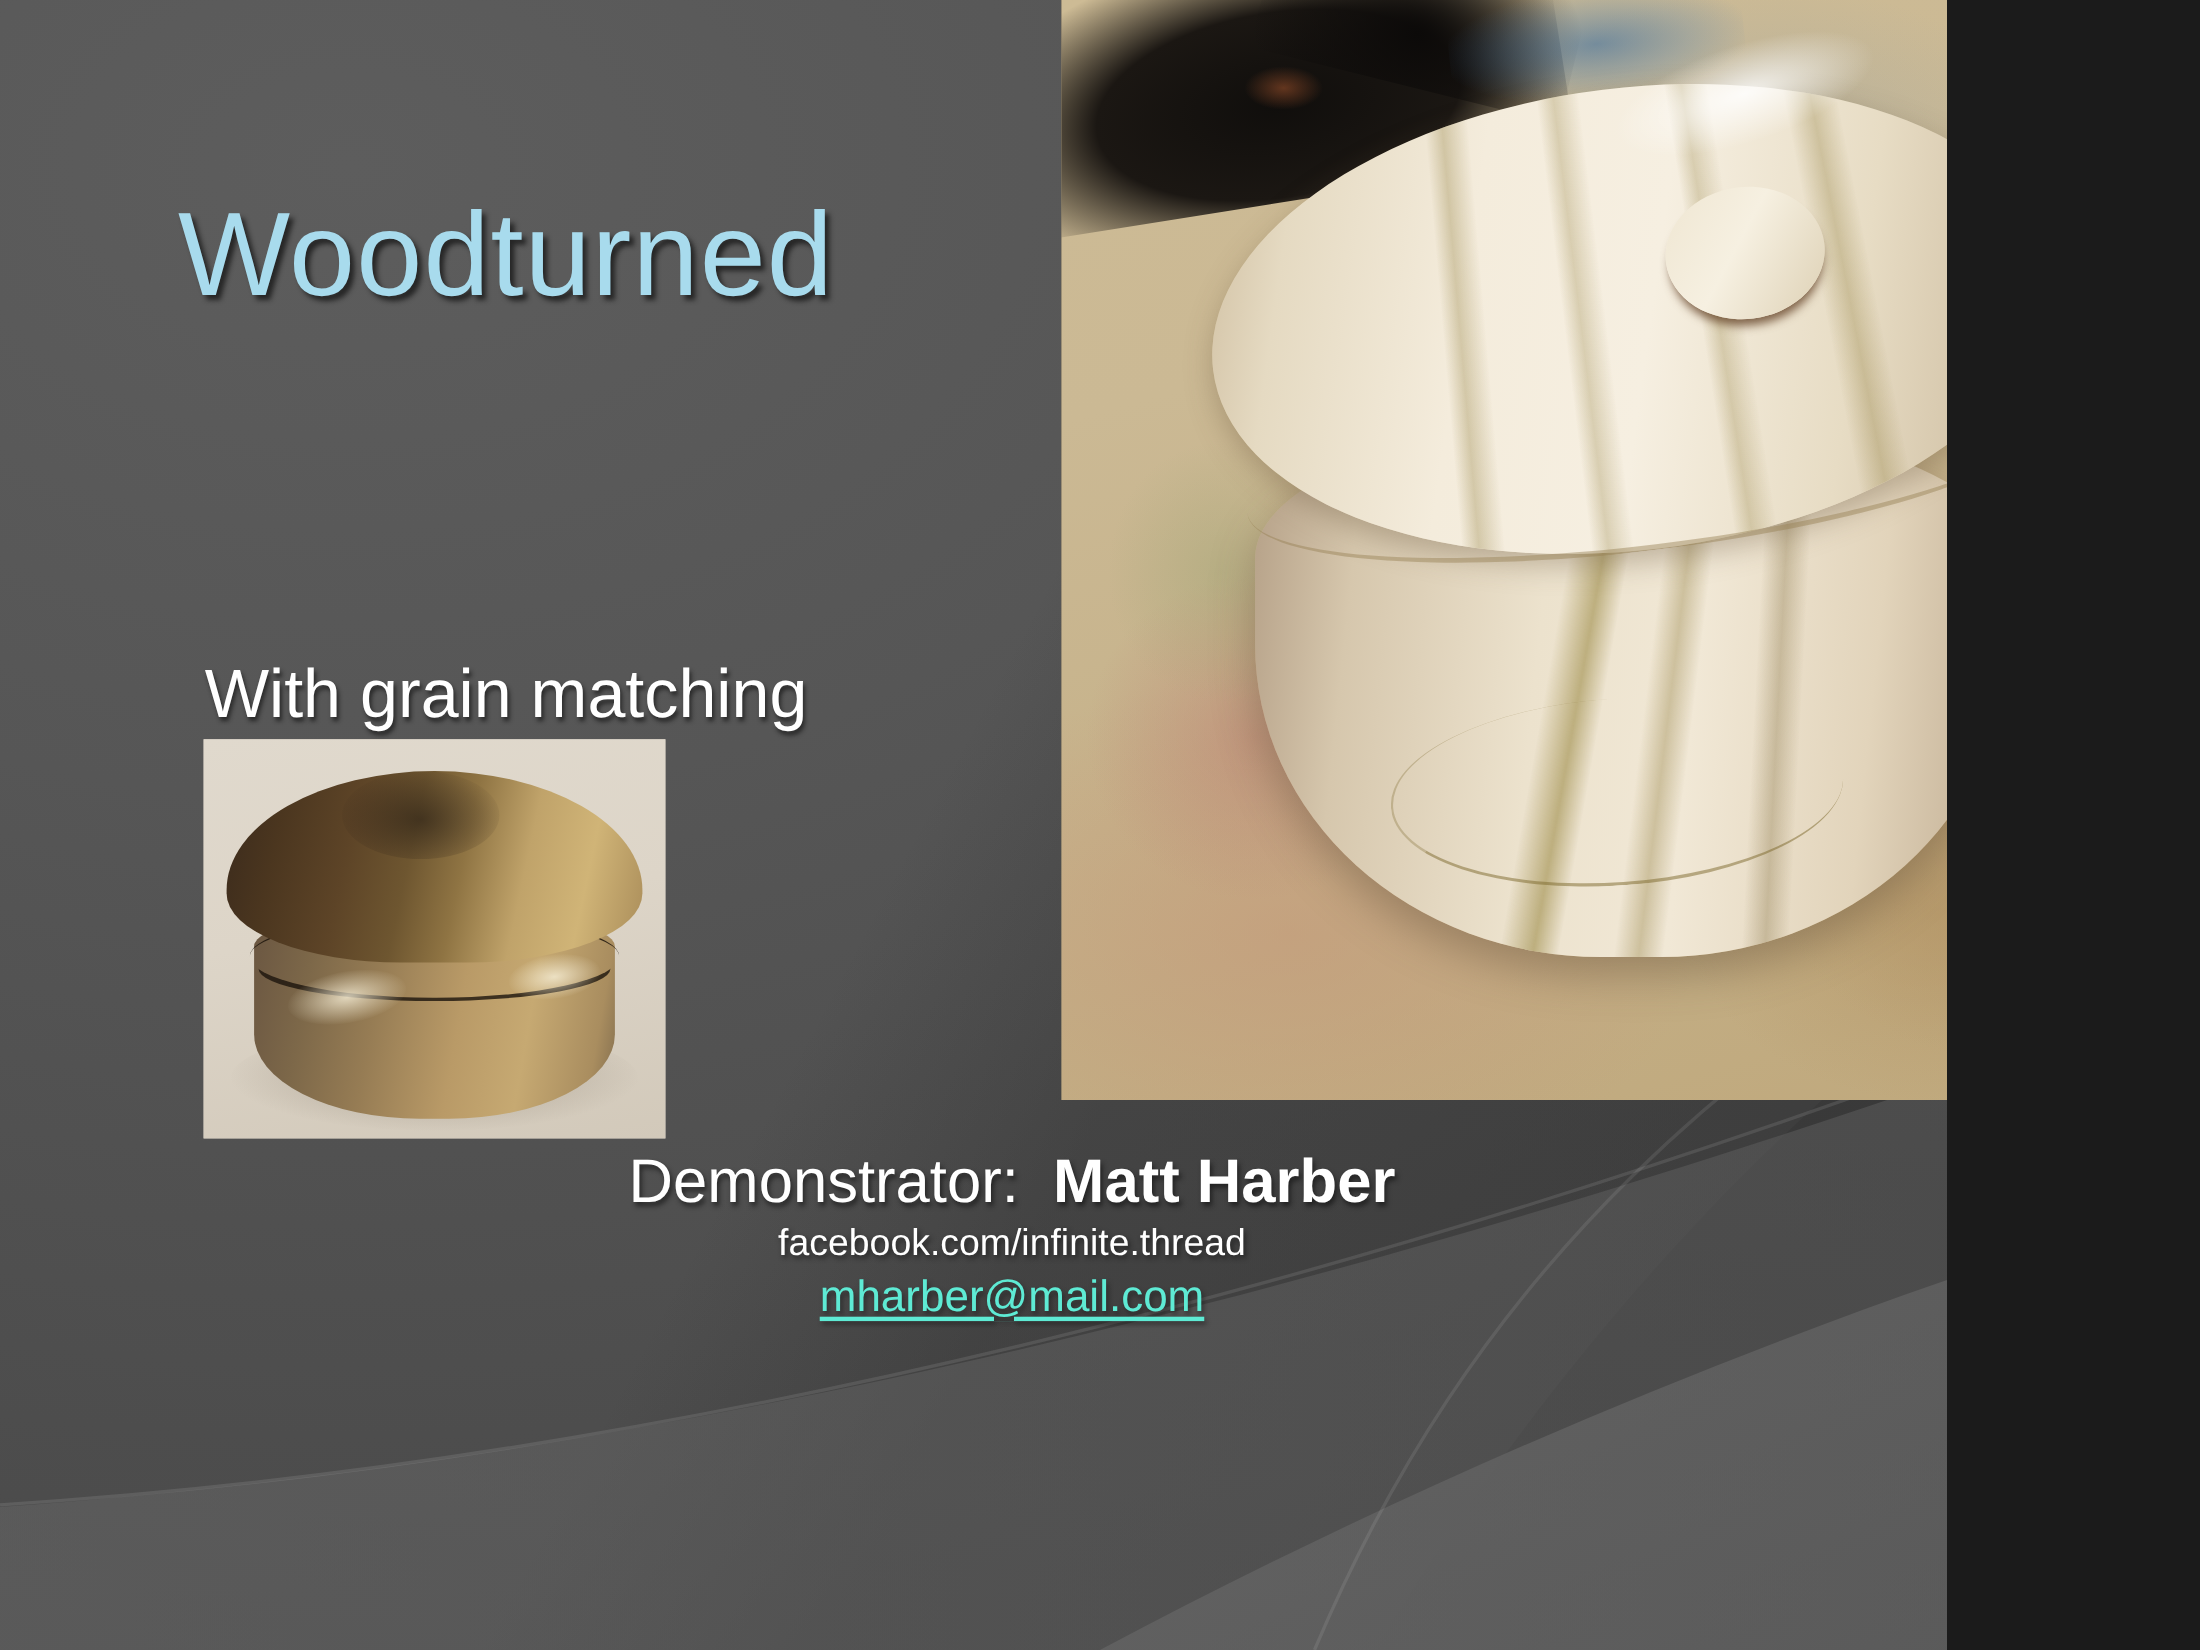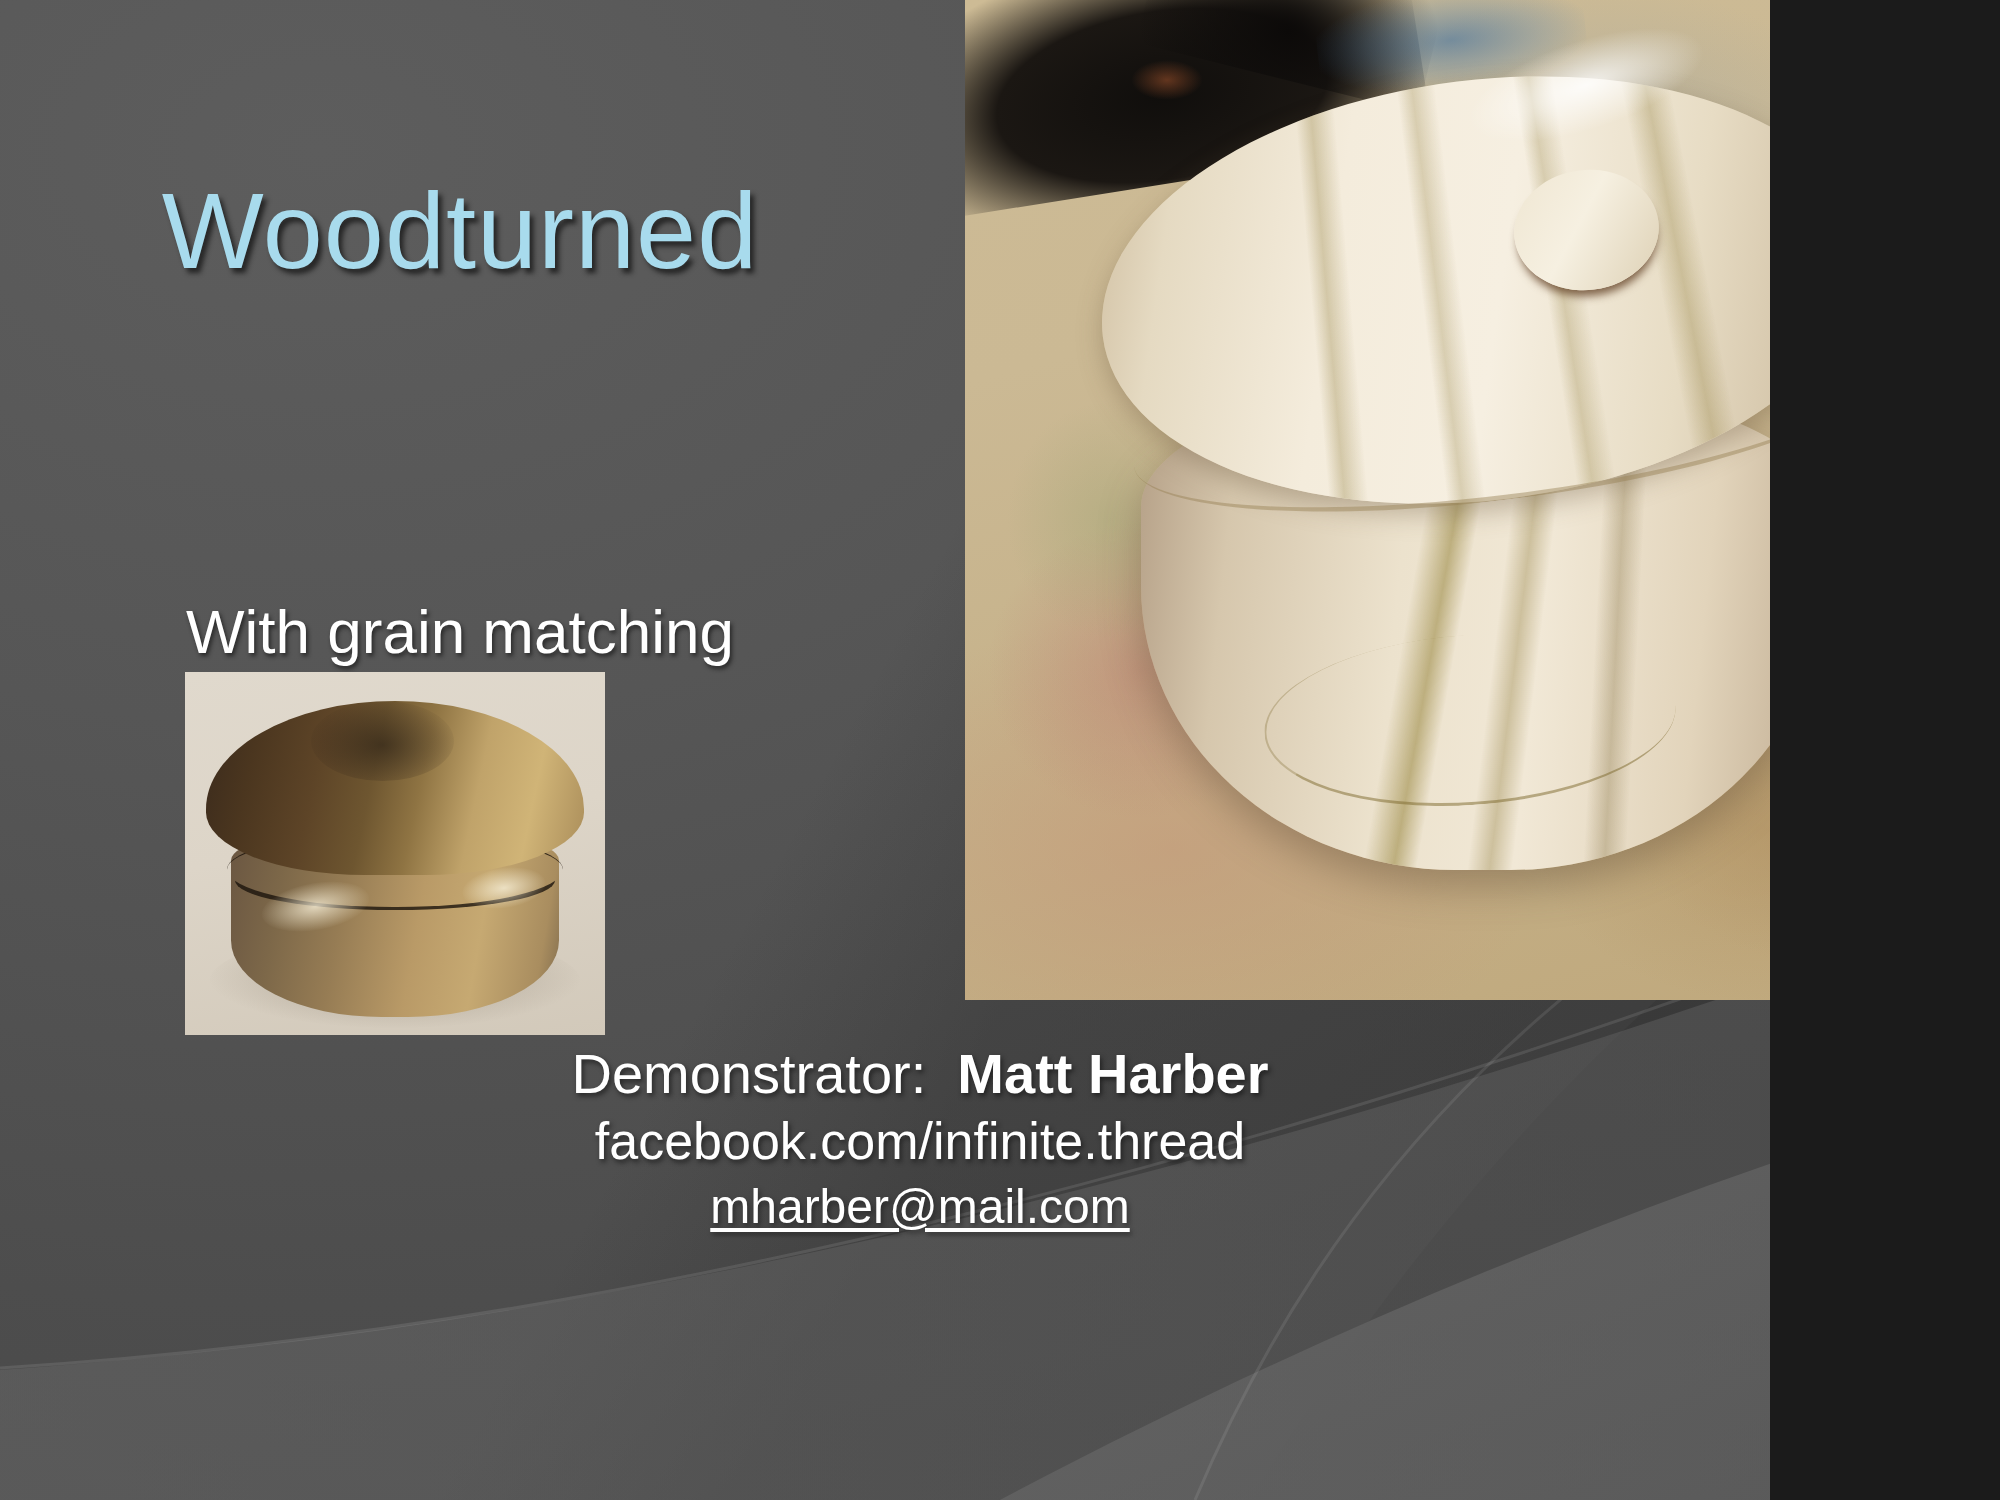--- a/index.html
+++ b/index.html
@@ -305,27 +305,27 @@
     font-size: 56px;
     line-height: 1.22;
     white-space: pre;
     text-shadow: 2px 3px 5px rgba(20,20,20,0.7);
   }
   .line-demo .bold {
     font-weight: bold;
   }
   .line-fb {
     color: #ffffff;
-    font-size: 52px;
+    font-size: 34px;
     line-height: 1.3;
     text-shadow: 2px 3px 5px rgba(20,20,20,0.7);
   }
   .line-email {
-    color: #ffffff;
-    font-size: 48px;
+    color: #5eead4;
+    font-size: 40px;
     line-height: 1.3;
     text-decoration: underline;
     text-underline-offset: 5px;
     display: inline-block;
     text-shadow: 2px 3px 5px rgba(20,20,20,0.55);
   }
   .line-email-wrap { line-height: 1.3; }
   .line-phone {
     color: #ffffff;
     font-size: 44px;

